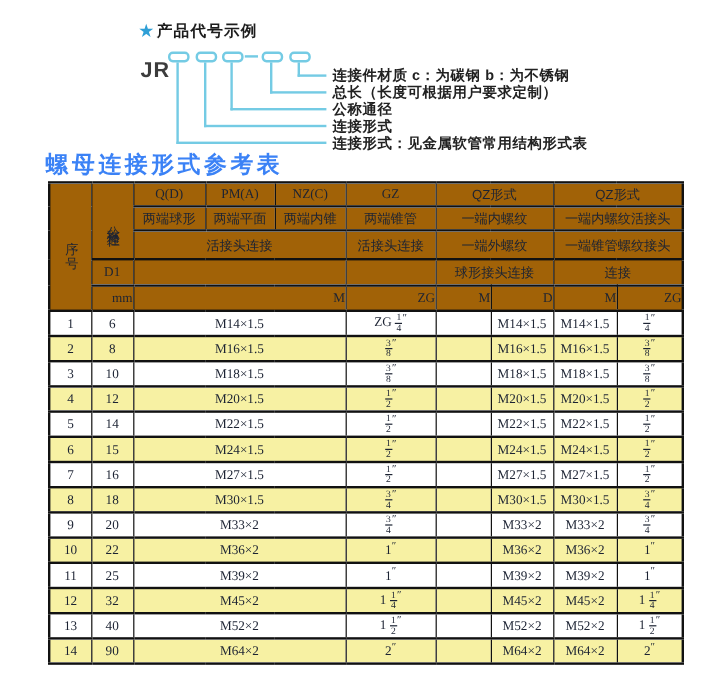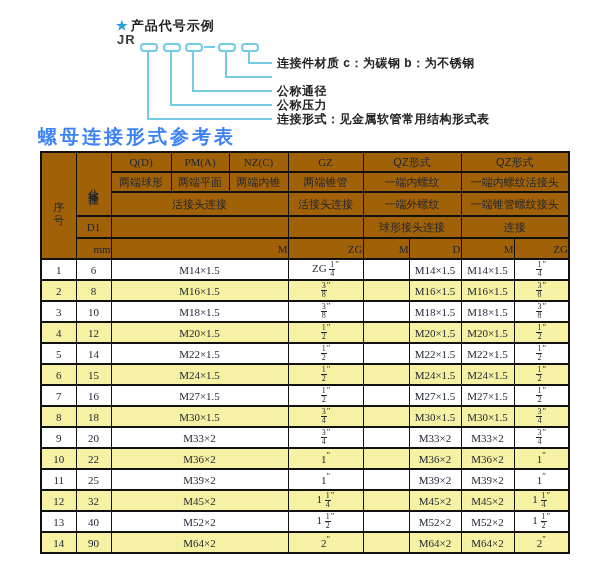--- a/index.html
+++ b/index.html
@@ -2,21 +2,21 @@
 <html><head>
 <meta charset="utf-8">
 <style>
   html,body{margin:0;padding:0;background:#fff;}
   .page{position:relative;width:600px;height:567px;background:#ffffff;overflow:hidden;
         font-family:"Liberation Sans",sans-serif;color:#1d1d1d;}
 
   
   .diagram-title{position:absolute;left:116px;top:17px;font-size:13px;font-weight:bold;letter-spacing:1px;}
   .diagram-title .star{color:#2e9fd6;margin-right:2px;}
-  .jr{position:absolute;left:117px;top:32px;font-size:13px;font-weight:bold;color:#3c3c3c;letter-spacing:1px;text-align:center;}
+  .jr{position:absolute;left:117px;top:48px;font-size:18px;font-weight:bold;color:#3c3c3c;letter-spacing:1px;text-align:center;}
   .cbox{position:absolute;top:43px;width:14px;height:5px;border:2px solid #74cbe4;border-radius:4px;background:#fff;}
   .b1{left:140px;} .b2{left:163px;} .b3{left:185px;} .b4{left:218px;} .b5{left:241px;}
   .cdash{position:absolute;left:204px;top:46px;width:11px;height:2px;background:#74cbe4;}
   .conn{position:absolute;top:52px;border-left:2px solid #74cbe4;border-bottom:2px solid #74cbe4;}
   .c5{left:248px;width:22px;height:10px;}
   .c4{left:225px;width:45px;height:24px;}
   .c3{left:192px;width:78px;height:38px;}
   .c2{left:170px;width:100px;height:52px;}
   .c1{left:147px;width:123px;height:66px;}
   .dlabel{position:absolute;left:277px;height:14px;font-size:12px;font-weight:bold;
@@ -67,22 +67,23 @@
   <div class="cbox b4"></div>
   <div class="cbox b5"></div>
 
   <div class="conn c1"></div>
   <div class="conn c2"></div>
   <div class="conn c3"></div>
   <div class="conn c4"></div>
   <div class="conn c5"></div>
 
   <div class="dlabel l1">连接件材质  c：为碳钢  b：为不锈钢</div>
+  <div class="dlabel l2">总长（长度可根据用户要求定制）</div>
   <div class="dlabel l3">公称通径</div>
-  <div class="dlabel l4">公称压力</div>
+  <div class="dlabel l4">连接形式</div>
   <div class="dlabel l5">连接形式：见金属软管常用结构形式表</div>
 
   <div class="table-title">螺母连接形式参考表</div>
 
   <table class="ref">
     <colgroup>
       <col style="width:35px">
         <col style="width:35px">
         <col style="width:60px">
       <col style="width:58px">

